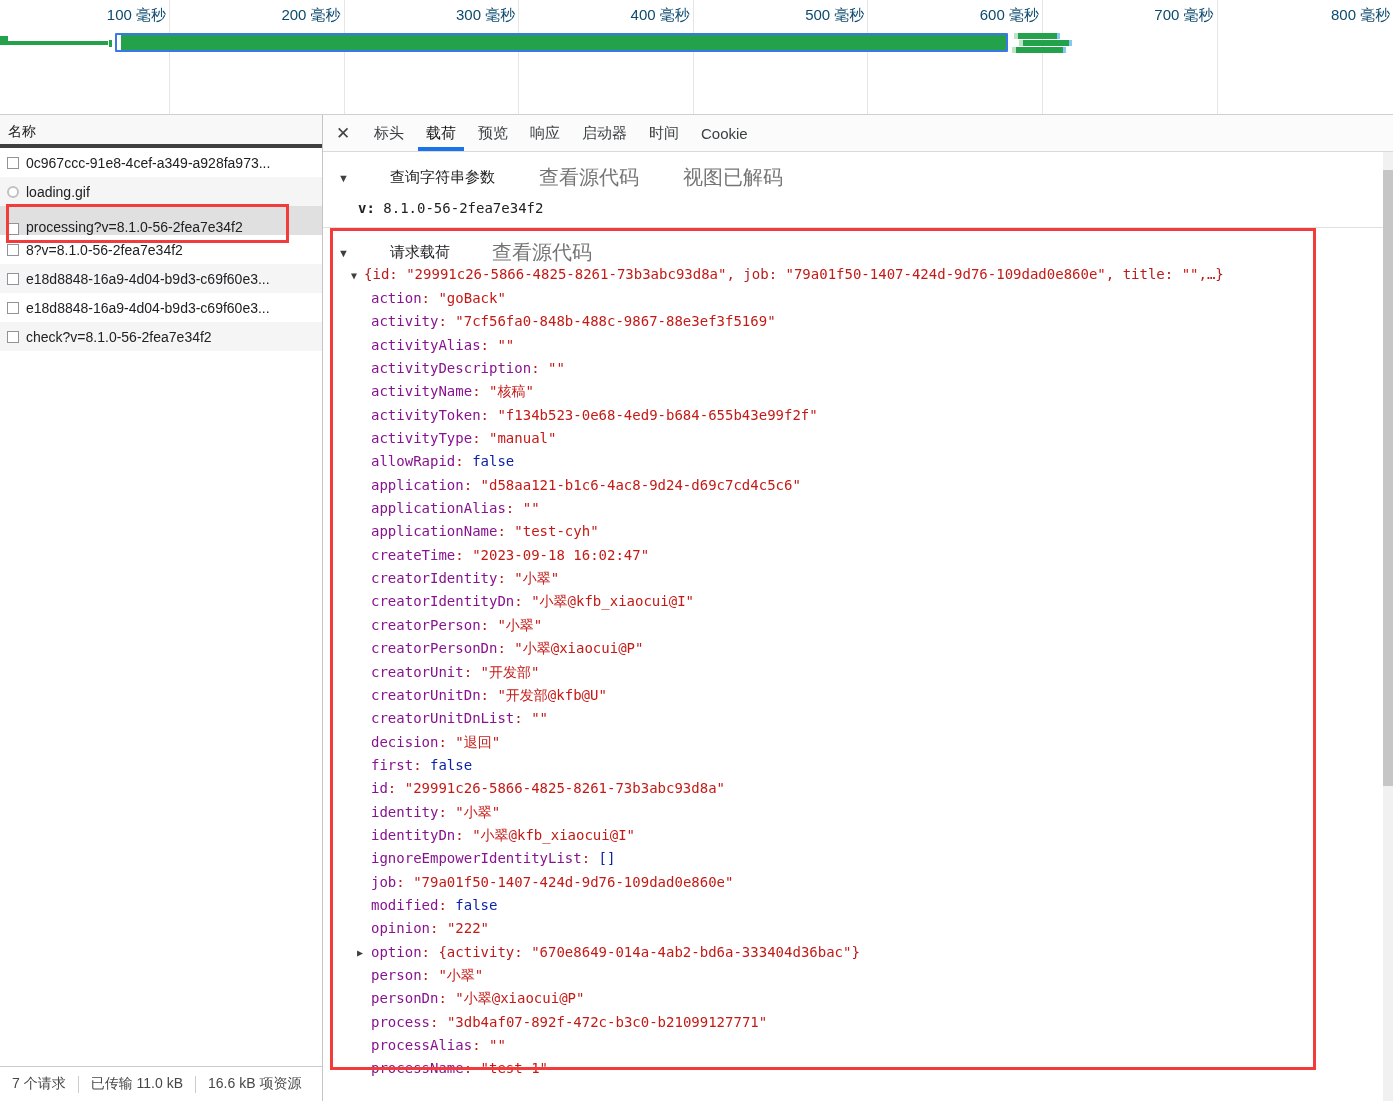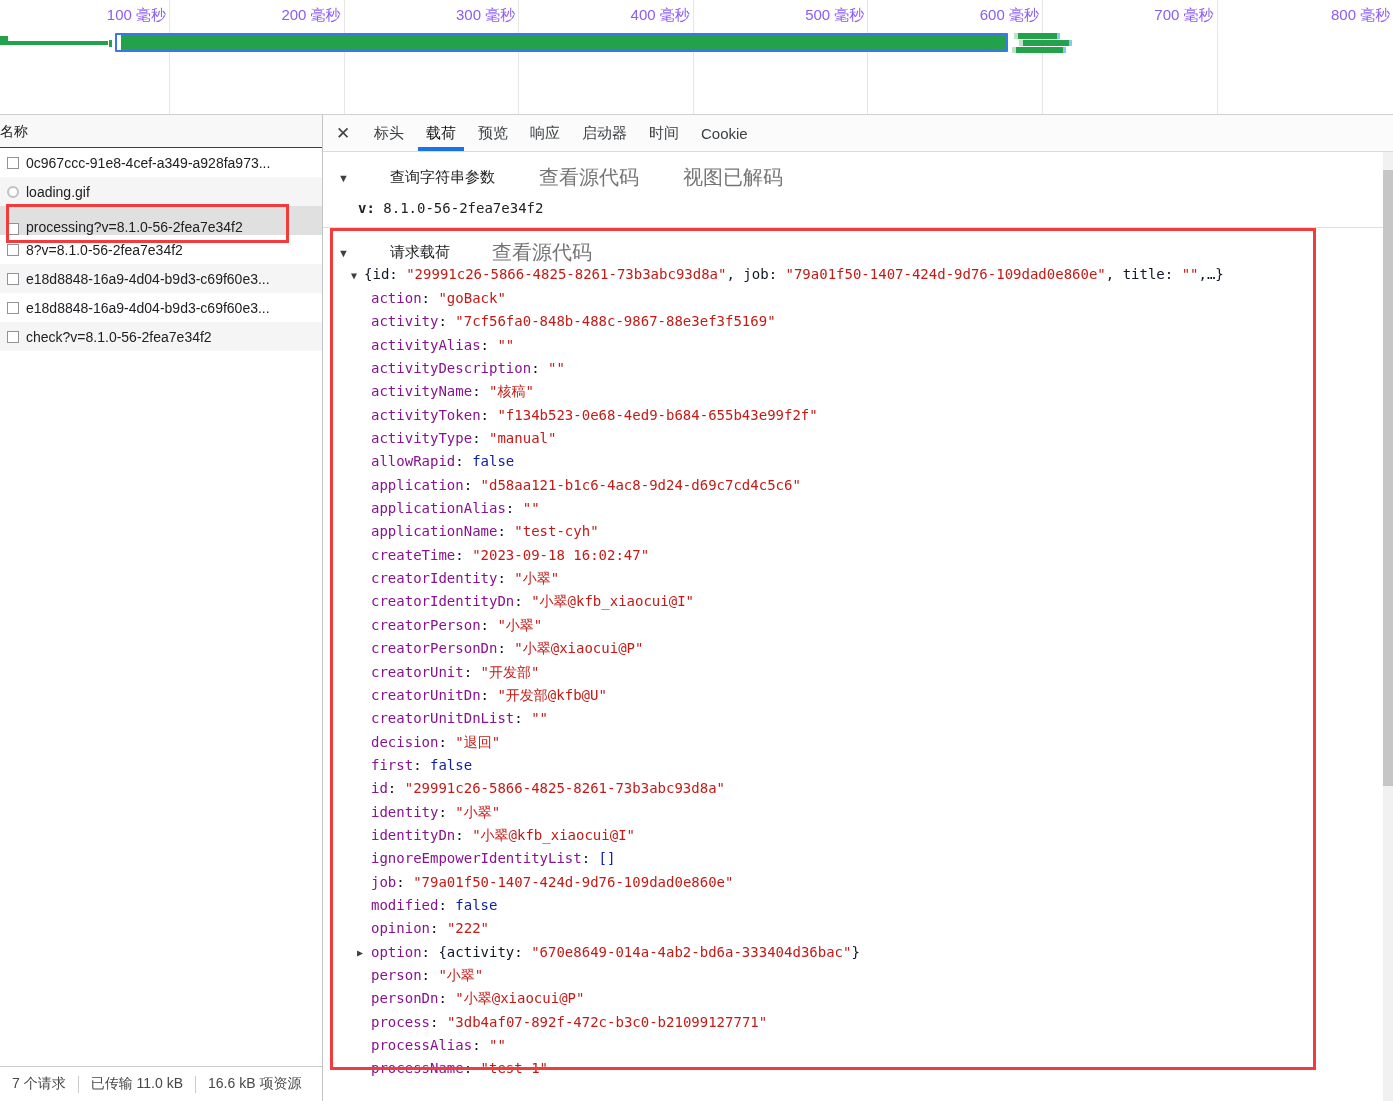--- a/index.html
+++ b/index.html
@@ -5,34 +5,34 @@
   * { margin:0; padding:0; box-sizing:border-box; }
   html,body { background:#fff; }
   #page {
     position:relative; width:1393px; height:1101px; overflow:hidden;
     font-family:"Liberation Sans", sans-serif; color:#202124; background:#fff;
   }
   
   #waterfall { position:absolute; left:0; top:0; width:1393px; height:115px;
     border-bottom:1px solid #cfcfcf; background:#fff; display:flex; }
   .tick-cell { height:100%; border-right:1px solid #e6e6e6; position:relative; flex:none; }
-  .tick-label { position:absolute; right:3px; top:6px; font-size:15px; color:#8b5cf6; white-space:nowrap; }
+  .tick-label { position:absolute; right:3px; top:6px; font-size:15px; color:#0c4a6e; white-space:nowrap; }
   .bars { position:absolute; left:0; top:0; width:100%; height:100%; z-index:2; }
   .bar-green { position:absolute; background:var(--bar-green); }
   .bar-selected { position:absolute; left:115px; top:33px; width:893px; height:19px;
     background:var(--bar-blue); border-radius:1px; padding:2px; }
   .bar-selected .fill { width:100%; height:100%; background:var(--bar-green); border-left:4px solid #fff; }
   .minibar { position:absolute; height:6px; display:flex; }
   .minibar .pre  { width:4px; background:#bfe3c6; }
   .minibar .body { flex:1; background:var(--bar-green); }
   .minibar .post { width:3px; background:#86c8f2; }
   
   #sidebar { position:absolute; left:0; top:115px; width:322px; height:951px; background:#fff; overflow:hidden; }
-  .sb-header { height:33px; line-height:33px; font-size:14px; color:#202124;
-    background:#f8f8f8; border-bottom:1px solid #404040; }
+  .sb-header { height:33px; line-height:33px; padding-left:8px; font-size:14px; color:#202124;
+    background:#f8f8f8; border-bottom:4px solid #404040; }
   .sb-row { height:29px; display:flex; align-items:center; padding-left:7px; font-size:14px;
     white-space:nowrap; overflow:hidden; color:#202124; }
   .sb-row.striped { background:#f5f5f5; }
   .sb-row.selected { background:var(--sel-gray);align-items:flex-end; }
   .ico { flex:none; margin-right:7px; }
   .ico-file { width:12px; height:12px; border:1px solid #909398; background:#fff; }
   .ico-img  { width:12px; height:12px; border:2px solid #bfc1c4; border-radius:50%; background:#fff; }
   
   #statusbar { position:absolute; left:0; top:1066px; width:322px; height:35px; background:#fff;
     border-top:1px solid #ccc; display:flex; align-items:center; font-size:14px; color:#474747;
@@ -63,21 +63,21 @@
   #pl-head { padding:11px 0 0 15px; }
   #pl-head .sec-link { margin-left:42px; }
   
   #pl-tree { position:absolute; left:0; top:148px; width:1060px;
     font-family:"DejaVu Sans Mono", monospace; font-size:14px; }
   #pl-summary { padding-left:28px; height:23px; line-height:23px; white-space:nowrap; overflow:hidden; }
   #pl-summary .tri2 { display:inline-block; font-size:10px; color:#3c4043; margin-right:7px; }
   #pl-rows { margin-top:1px; }
   .prow { height:23.35px; line-height:23.35px; padding-left:48px; position:relative; white-space:nowrap; }
   .pkey { color:var(--key-purple); }
-  .pplain { color:#0f172a; }
+  .pplain { color:#b91c1c; }
   .pstr { color:var(--string-red); }
   .pkw { color:var(--kw-blue); }
   .expander { position:absolute; left:34px; top:0; font-size:10px; color:#3c4043; }
   
   .annotation { position:absolute; border:3px solid var(--ann-red); background:transparent;
     z-index:20; pointer-events:none; }
   #ann1 { left:6px; top:204px; width:283px; height:39px; }
   #ann2 { left:330px; top:228px; width:986px; height:842px; }
   
   #sb-track { position:absolute; left:1383px; top:152px; width:10px; height:949px; background:#f1f1f1; }

